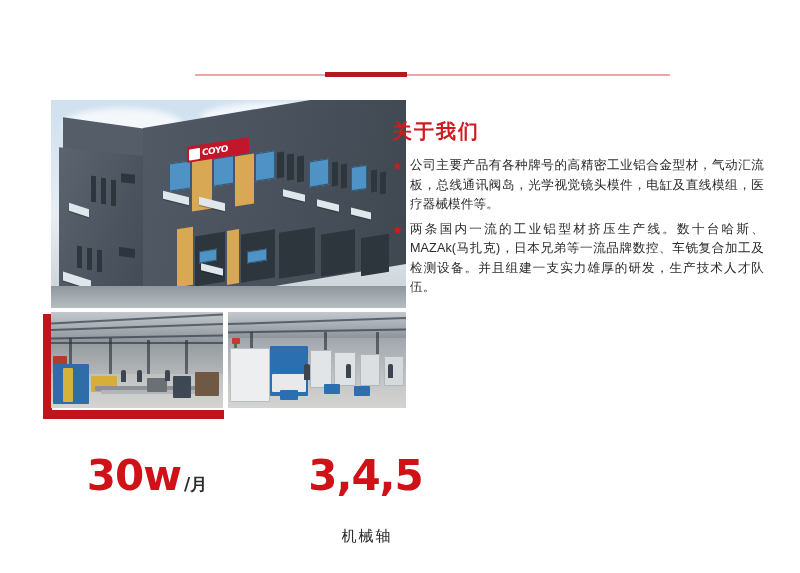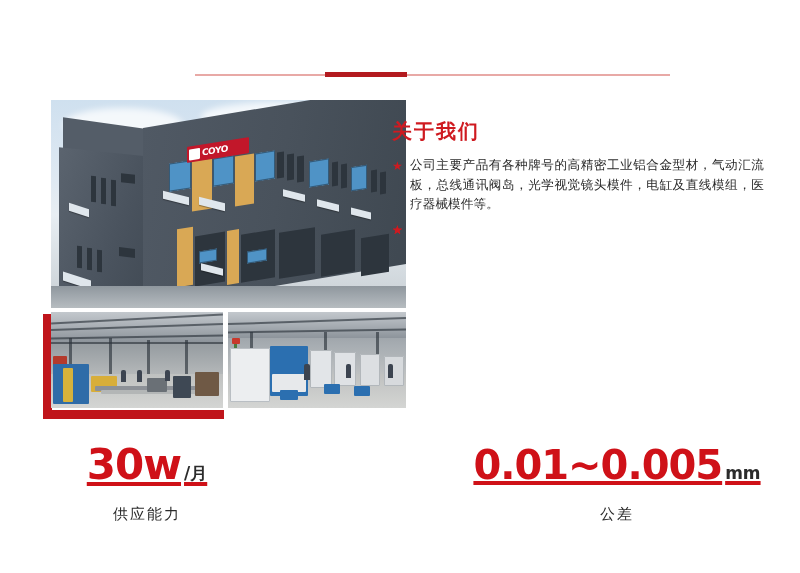--- a/index.html
+++ b/index.html
@@ -260,24 +260,23 @@
   }
   .stat-1 { width: 250px; margin-left: 22px; }
   .stat-2 { width: 190px; }
   .stat-3 { width: 310px; }
 
   .stat-value {
     font-family: "DejaVu Sans", "Liberation Sans", sans-serif;
     font-weight: bold;
     color: #cf1118;
     font-size: 42px;
-    line-height: 50px;
+    line-height: 72px;
     letter-spacing: -1px;
     white-space: nowrap;
-    text-decoration: underline;
   }
   .stat-value.big { font-size: 40px; }
   .stat-unit {
     font-family: "DejaVu Sans", "Liberation Sans", sans-serif;
     font-size: 17px;
     font-weight: bold;
     color: #2b2b2b;
     letter-spacing: 0;
     margin-left: 3px;
   }
@@ -422,34 +421,32 @@
         <span>公司主要产品有各种牌号的高精密工业铝合金型材，气动汇流板，总线通讯阀岛，光学视觉镜头模件，电缸及直线模组，医疗器械模件等。</span>
       </li>
       <li class="bullet-item">
         <span class="bullet-star">★</span>
       </li>
       <li class="bullet-item">
         <span class="bullet-star">★</span>
       </li>
       <li class="bullet-item">
         <span class="bullet-star">★</span>
+        <span>两条国内一流的工业铝型材挤压生产线。数十台哈斯、MAZAk(马扎克)，日本兄弟等一流品牌数控、车铣复合加工及检测设备。并且组建一支实力雄厚的研发，生产技术人才队伍。</span>
       </li>
     </ul>
   </div>
 
   <div class="stats">
 
     <div class="stat stat-1">
       <div class="stat-value"><span>30w</span><span class="stat-unit">/月</span></div>
-      <div class="stat-label">供应能力</div>
     </div>
 
     <div class="stat stat-2">
+      <div class="stat-value"><span>3,4,5</span><span class="stat-unit"></span></div>
+      <div class="stat-label">机械轴</div>
     </div>
 
-    <div class="stat stat-3">
-      <div class="stat-value big"><span>0.01~0.005</span><span class="stat-unit">mm</span></div>
-      <div class="stat-label">公差</div>
-    </div>
 
   </div>
 
 </div>
 
 </body></html>

